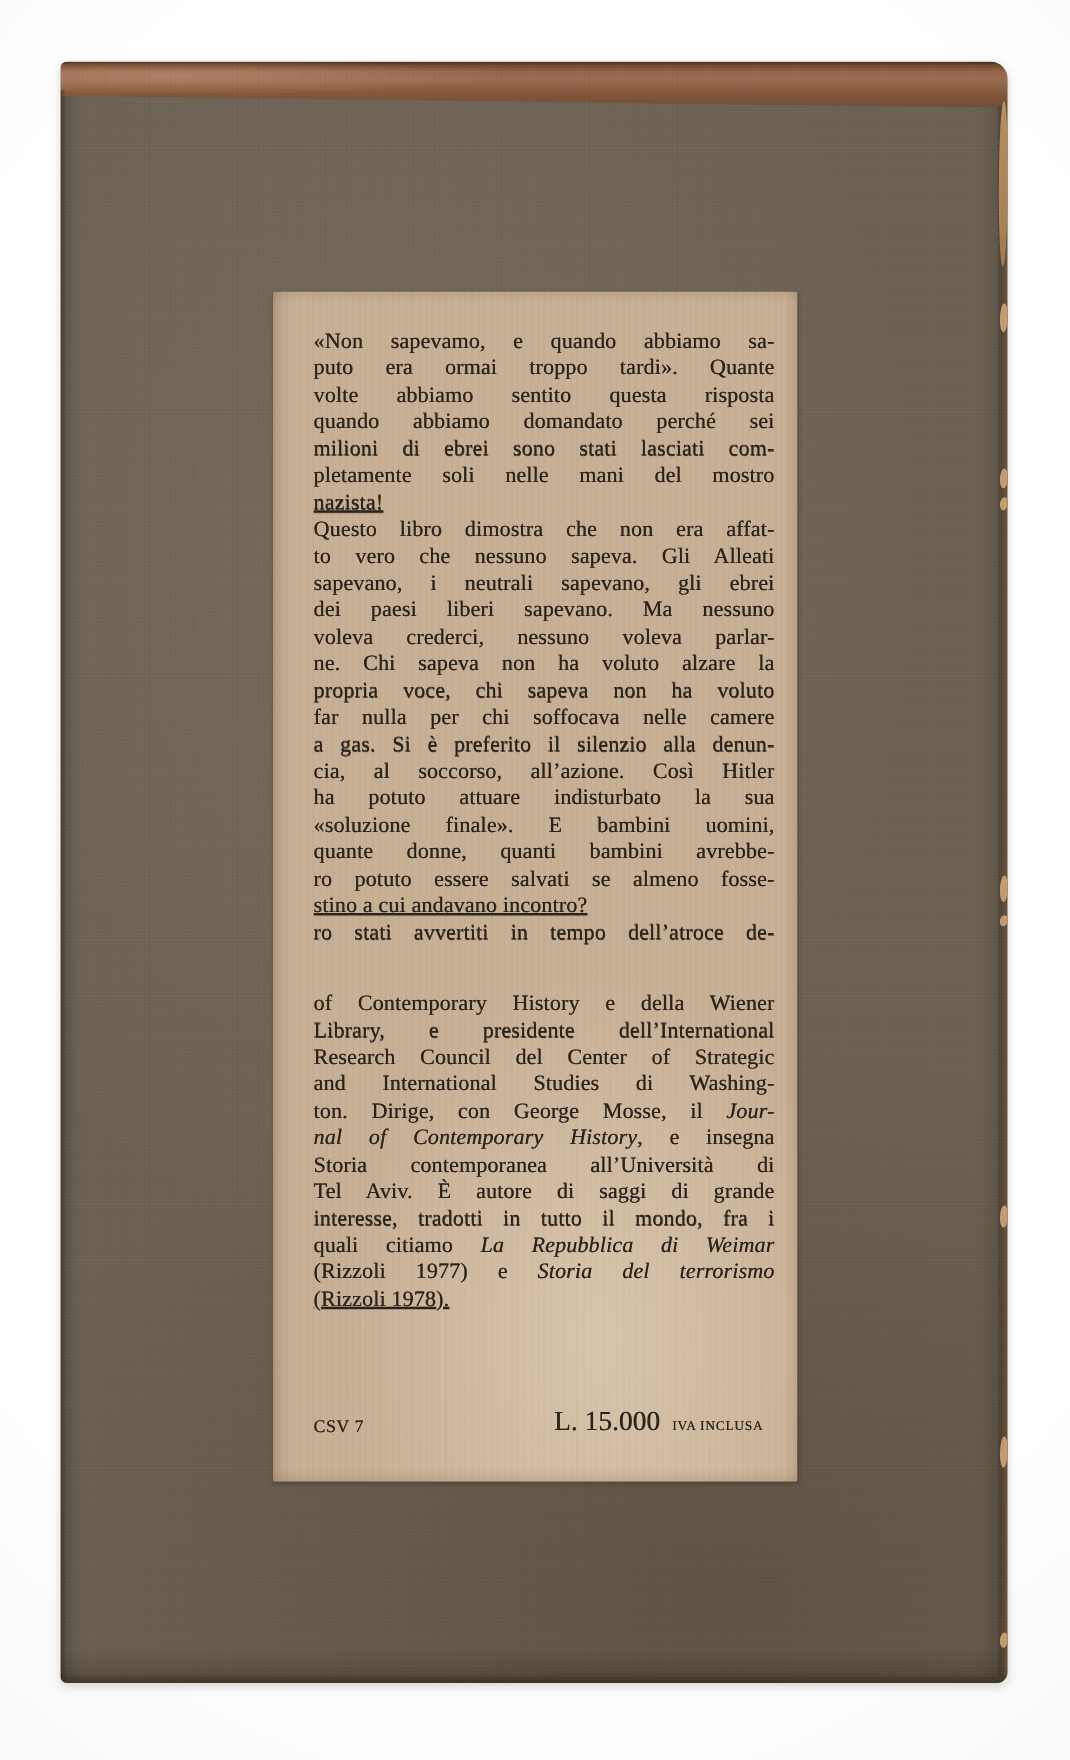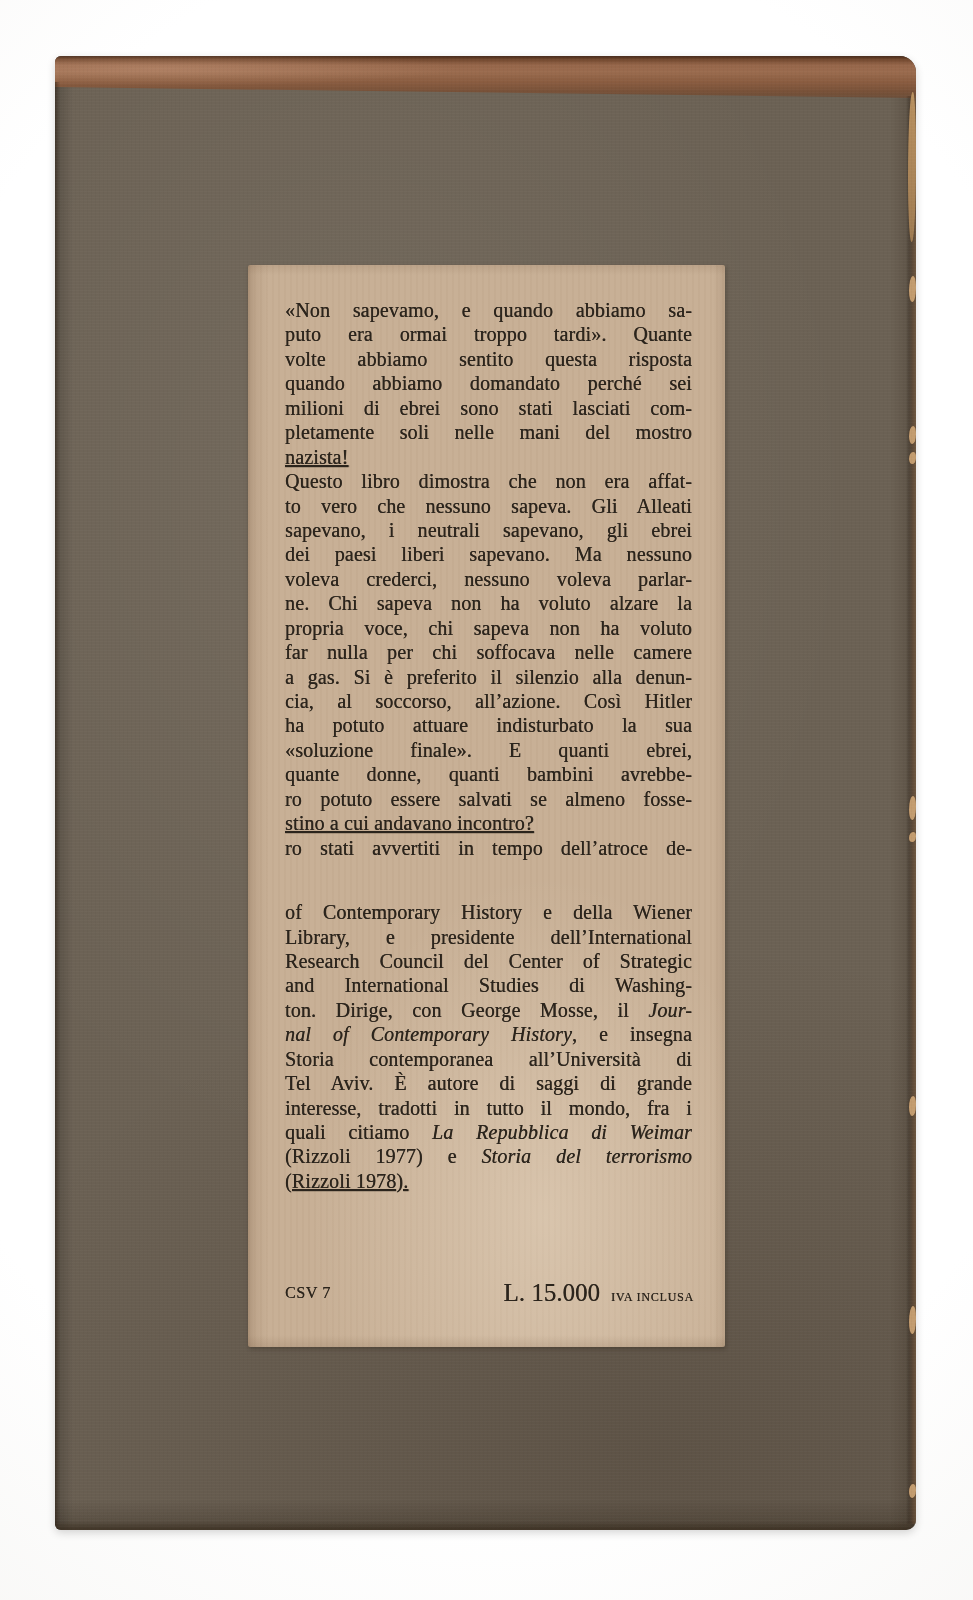--- a/index.html
+++ b/index.html
@@ -64,34 +64,34 @@
     background-image:
       linear-gradient(90deg, rgba(100,72,48,0.28) 0, rgba(100,72,48,0.10) 7px, rgba(100,72,48,0) 20px),
       linear-gradient(270deg, rgba(100,72,48,0.14) 0, rgba(100,72,48,0) 12px),
       linear-gradient(180deg, rgba(100,72,48,0.12) 0, rgba(100,72,48,0) 10px),
       linear-gradient(0deg, rgba(100,72,48,0.15) 0, rgba(100,72,48,0) 12px),
       radial-gradient(70% 45% at 62% 88%, rgba(255,244,226,0.30), transparent 70%),
       repeating-linear-gradient(90deg, rgba(130,98,66,0.05) 0 2px, rgba(0,0,0,0) 2px 6px);
     border-radius:2px;
     box-shadow:1px 2px 4px rgba(30,20,10,0.28);
   }
-  .label-text{padding:33px 33px 0 37px;color:#2b241c;font-size:20px;}
+  .label-text{padding:33px 21px 0 37px;color:#2b241c;font-size:20px;}
   .tline{
     line-height:24.45px;height:24.45px;overflow:hidden;
     text-align:justify;letter-spacing:0.15px;
     text-shadow:0.3px 0.25px 0 rgba(43,36,28,0.85);
   }
   .tline::after{content:"";display:inline-block;width:100%;height:0;vertical-align:top;}
   .tline.noj{text-align:left;text-decoration:underline;}
   .tline.noj::after{content:none;}
   .it{font-style:italic;}
   .para-gap{height:40px;}
   .footer{
     position:absolute;left:37px;right:31px;top:1014px;
-    display:flex;justify-content:space-between;align-items:center;
+    display:flex;justify-content:space-between;align-items:flex-end;
     color:#2b241c;text-shadow:0.3px 0.25px 0 rgba(43,36,28,0.80);
   }
   .code{font-size:16px;letter-spacing:0.6px;}
   .amount{font-size:25px;}
   .vat{font-size:12px;margin-left:7px;letter-spacing:0.8px;}
 </style>
 </head>
 <body>
 
 <div class="photo">
@@ -126,21 +126,21 @@
             <div class="tline"><span>to vero che nessuno sapeva. Gli Alleati</span></div>
             <div class="tline"><span>sapevano, i neutrali sapevano, gli ebrei</span></div>
             <div class="tline"><span>dei paesi liberi sapevano. Ma nessuno</span></div>
             <div class="tline"><span>voleva crederci, nessuno voleva parlar-</span></div>
             <div class="tline"><span>ne. Chi sapeva non ha voluto alzare la</span></div>
             <div class="tline"><span>propria voce, chi sapeva non ha voluto</span></div>
             <div class="tline"><span>far nulla per chi soffocava nelle camere</span></div>
             <div class="tline"><span>a gas. Si è preferito il silenzio alla denun-</span></div>
             <div class="tline"><span>cia, al soccorso, all’azione. Così Hitler</span></div>
             <div class="tline"><span>ha potuto attuare indisturbato la sua</span></div>
-            <div class="tline"><span>«soluzione finale». E quanti ebrei,</span></div>
+            <div class="tline"><span>«soluzione finale». E bambini uomini,</span></div>
             <div class="tline"><span>quante donne, quanti bambini avrebbe-</span></div>
             <div class="tline"><span>ro potuto essere salvati se almeno fosse-</span></div>
             <div class="tline noj"><span>stino a cui andavano incontro?</span></div>
             <div class="tline"><span>ro stati avvertiti in tempo dell’atroce de-</span></div>
           </div>
         <div class="para-gap"></div>
         <div class="para">
             <div class="tline"><span>of Contemporary History e della Wiener</span></div>
             <div class="tline"><span>Library, e presidente dell’International</span></div>
             <div class="tline"><span>Research Council del Center of Strategic</span></div>

